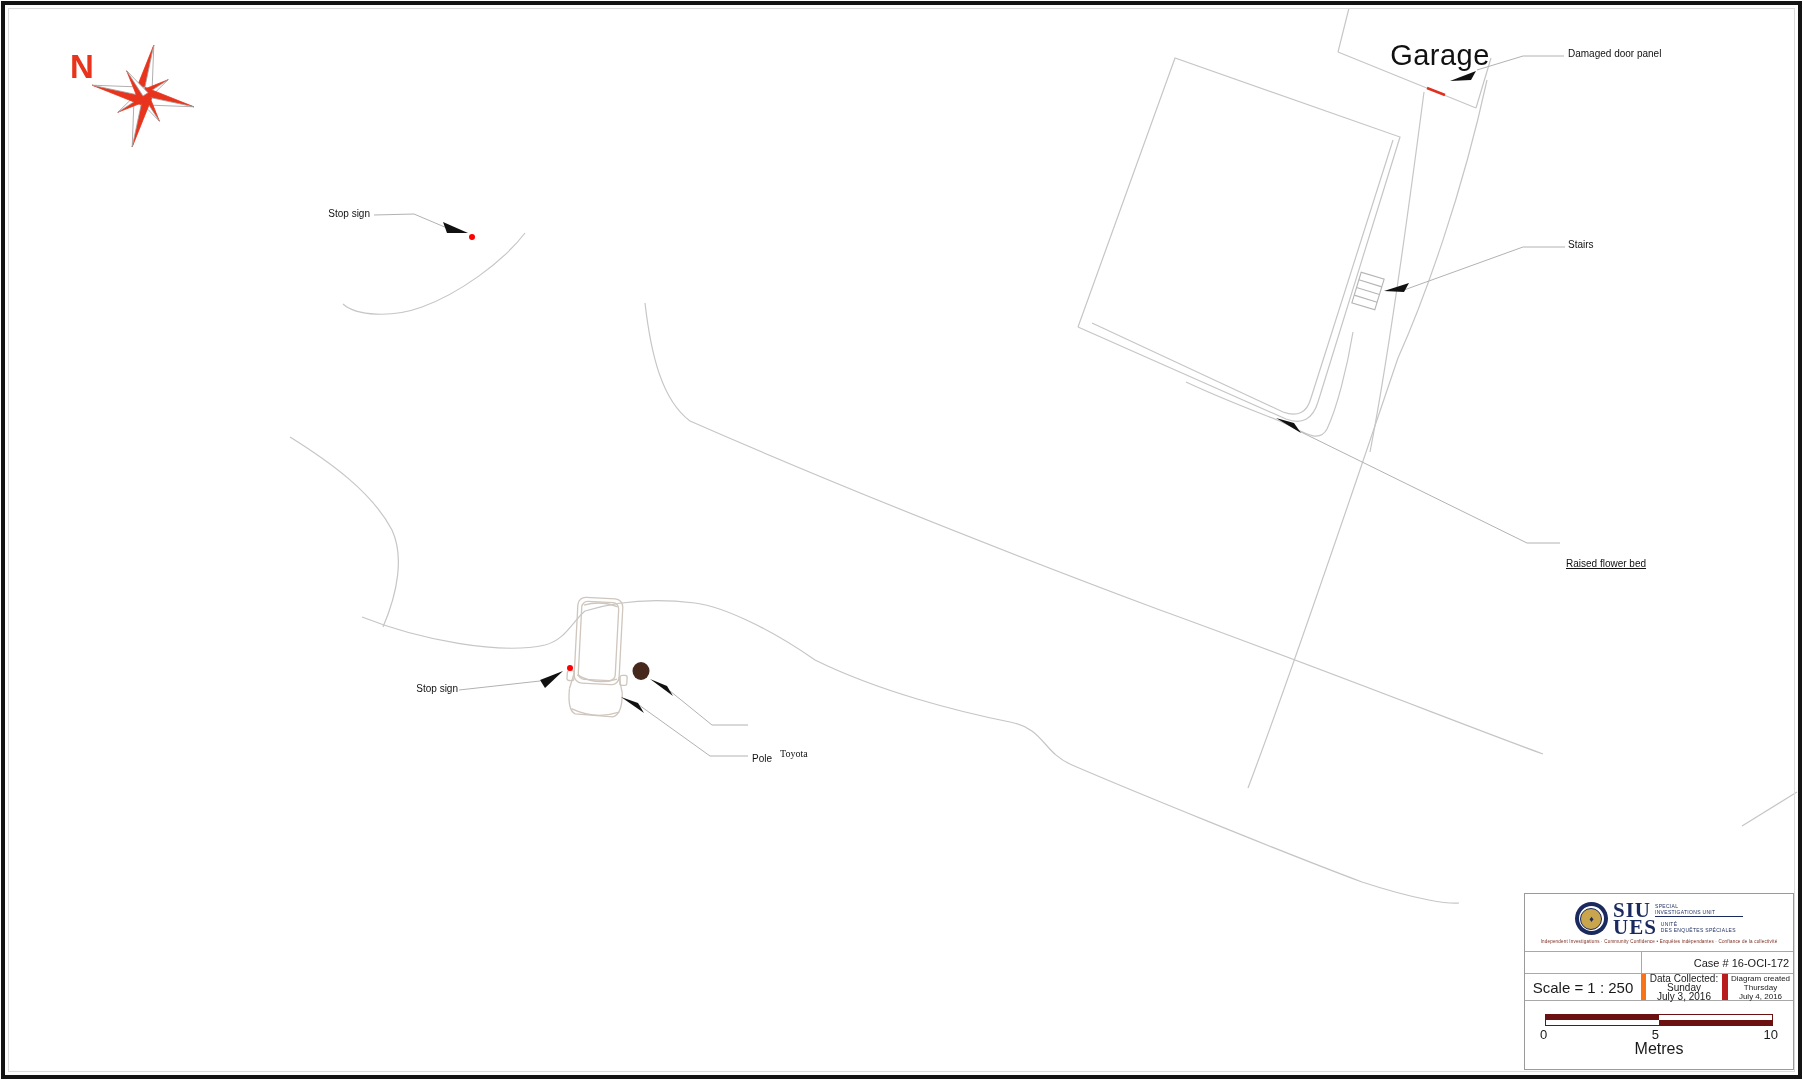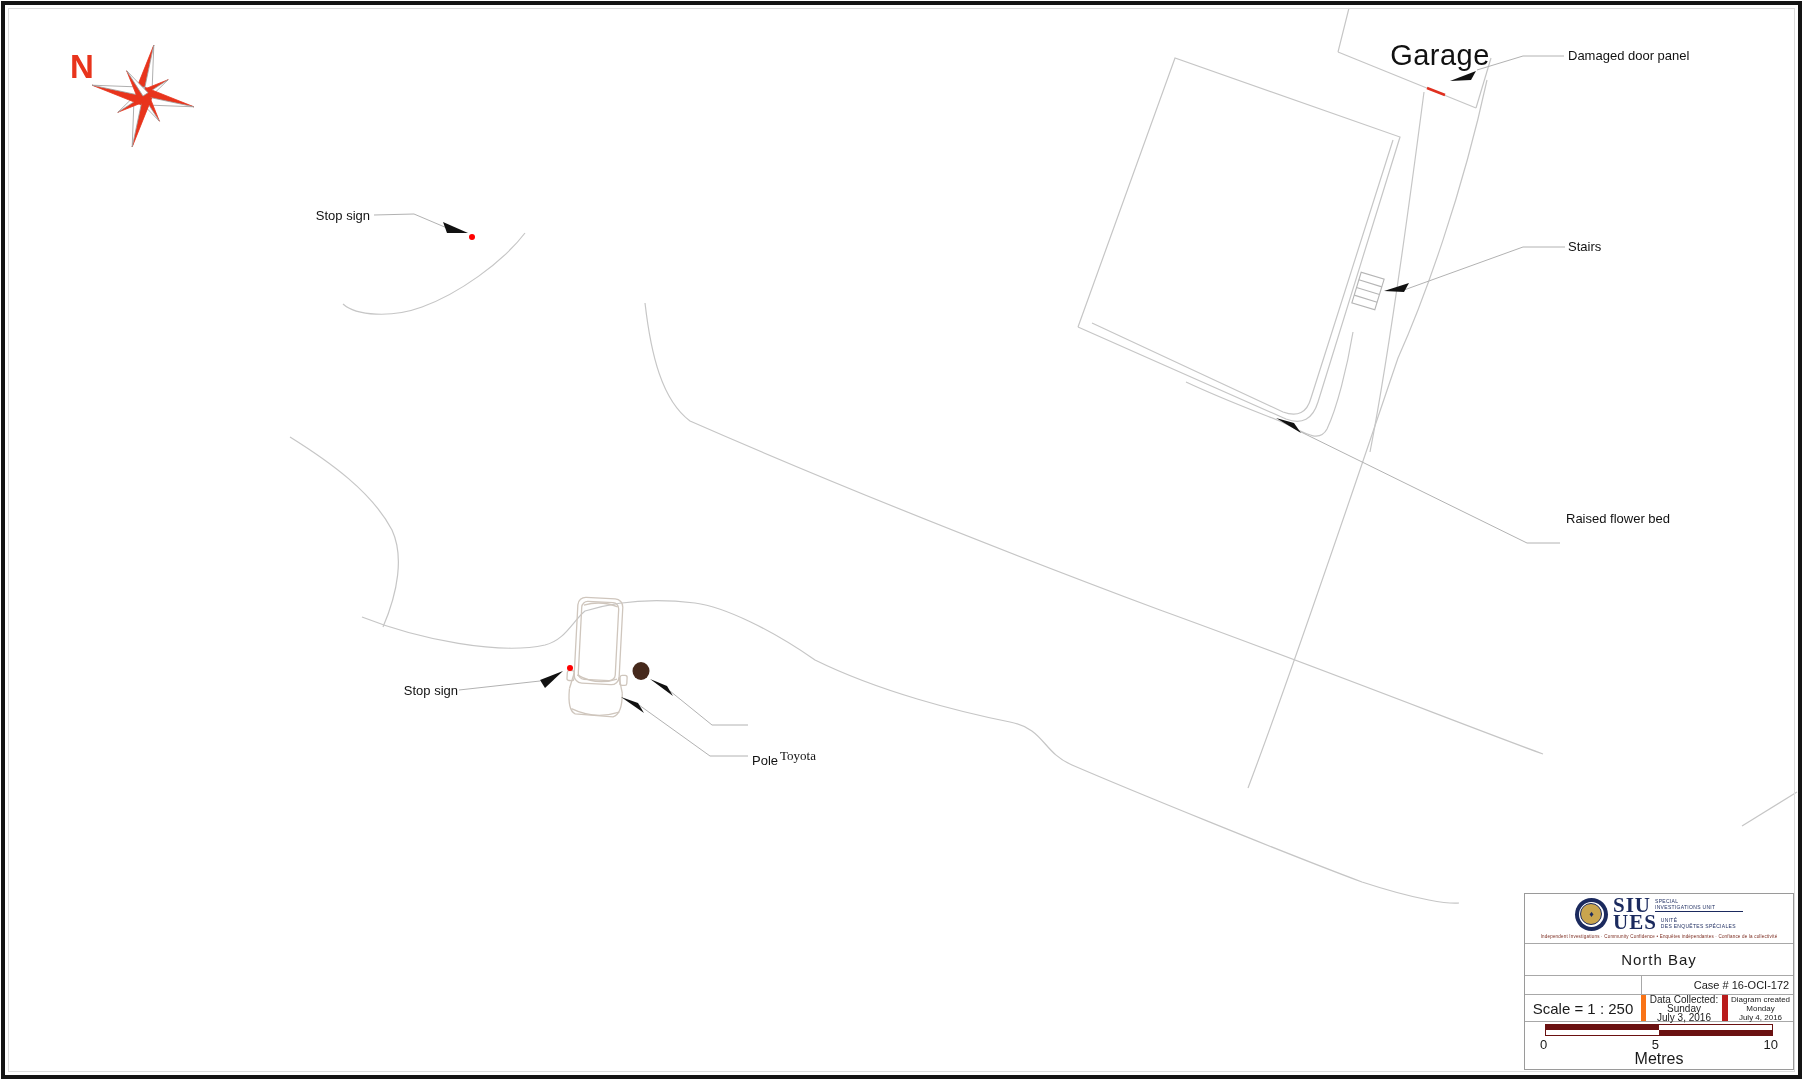--- a/index.html
+++ b/index.html
@@ -1,21 +1,21 @@
 <!DOCTYPE html>
 <html><head>
 <meta charset="utf-8">
 <style>
   html,body{margin:0;padding:0;background:#fff;}
   #stage{position:relative;width:1803px;height:1080px;background:#fff;overflow:hidden;
          font-family:"Liberation Sans",sans-serif;color:#1a1a1a;}
   #frame-outer{position:absolute;inset:1px;border:4px solid #141414;pointer-events:none;}
   #frame-inner{position:absolute;inset:8px;border:1px solid #dcdcdc;pointer-events:none;}
   svg.plan{position:absolute;left:0;top:0;}
-  .lbl{position:absolute;font-size:13px;white-space:nowrap;color:#111;}
+  .lbl{position:absolute;font-size:10px;white-space:nowrap;color:#111;}
   .lbl-garage{font-size:29px;letter-spacing:0.5px;}
   .lbl-n{font-size:33px;font-weight:bold;color:#e8341c;}
   
   #tblock{position:absolute;left:1524px;top:893px;width:268px;height:175px;
           border:1px solid #9a9a9a;background:#fff;display:flex;flex-direction:column;}
   .tb-row{border-bottom:1px solid #a8a8a8;}
   .tb-logo{height:57px;display:flex;align-items:center;justify-content:center;flex-direction:column;}
   .logo-main{display:flex;align-items:center;gap:5px;}
   .badge{width:33px;height:33px;border-radius:50%;background:#1b2a5e;display:flex;align-items:center;justify-content:center;}
   .badge-mid{width:25px;height:25px;border-radius:50%;background:#fff;display:flex;align-items:center;justify-content:center;}
@@ -160,21 +160,21 @@
   <div class="lbl lbl-n" style="left:70px;top:48px;">N</div>
 
   <div class="lbl" style="left:280px;top:208px;width:90px;text-align:right;">Stop sign</div>
 
   <div class="lbl lbl-garage" style="left:1360px;top:39px;width:160px;text-align:center;">Garage</div>
 
   <div class="lbl" style="left:1568px;top:48px;">Damaged door panel</div>
 
   <div class="lbl" style="left:1568px;top:239px;">Stairs</div>
 
-  <div class="lbl" style="left:1566px;top:511px;">Raised flower bed</div>
+  <div class="lbl" style="left:1566px;top:558px;text-decoration:underline;">Raised flower bed</div>
 
   <div class="lbl" style="left:368px;top:683px;width:90px;text-align:right;">Stop sign</div>
 
   <div class="lbl" style="left:752px;top:717px;margin-top:36px;">Pole</div>
 
   <div class="lbl" style="left:780px;top:748px;font-family:Liberation Serif, serif;">Toyota</div>
 
   <div id="tblock">
 
     <div class="tb-row tb-logo">
@@ -198,35 +198,34 @@
             <span class="logo-side">
               <span class="logo-caps">Unité</span>
               <span class="logo-caps">des enquêtes spéciales</span>
             </span>
           </div>
         </div>
       </div>
       <div class="logo-tag">Independent Investigations · Community Confidence • Enquêtes indépendantes · Confiance de la collectivité</div>
     </div>
 
-    <div class="tb-row tb-region">North Bay</div>
 
     <div class="tb-row tb-case">
       <div class="tb-case-left"></div>
       <div class="tb-case-right">Case # 16-OCI-172</div>
     </div>
 
     <div class="tb-row tb-scale">
       <div class="tb-scale-cell tb-sc1">Scale =  1 : 250</div>
       <div class="tb-scale-cell tb-sc2">
         <span>Data Collected: Sunday</span>
         <span>July 3, 2016</span>
       </div>
       <div class="tb-scale-cell tb-sc3">
-        <span>Diagram created Monday</span>
+        <span>Diagram created Thursday</span>
         <span>July 4, 2016</span>
       </div>
     </div>
 
     <div class="tb-bar">
       <div class="sbar">
         <div class="sbar-row">
             <div class="sbar-seg m1"></div>
             <div class="sbar-seg m0"></div>
           </div>

